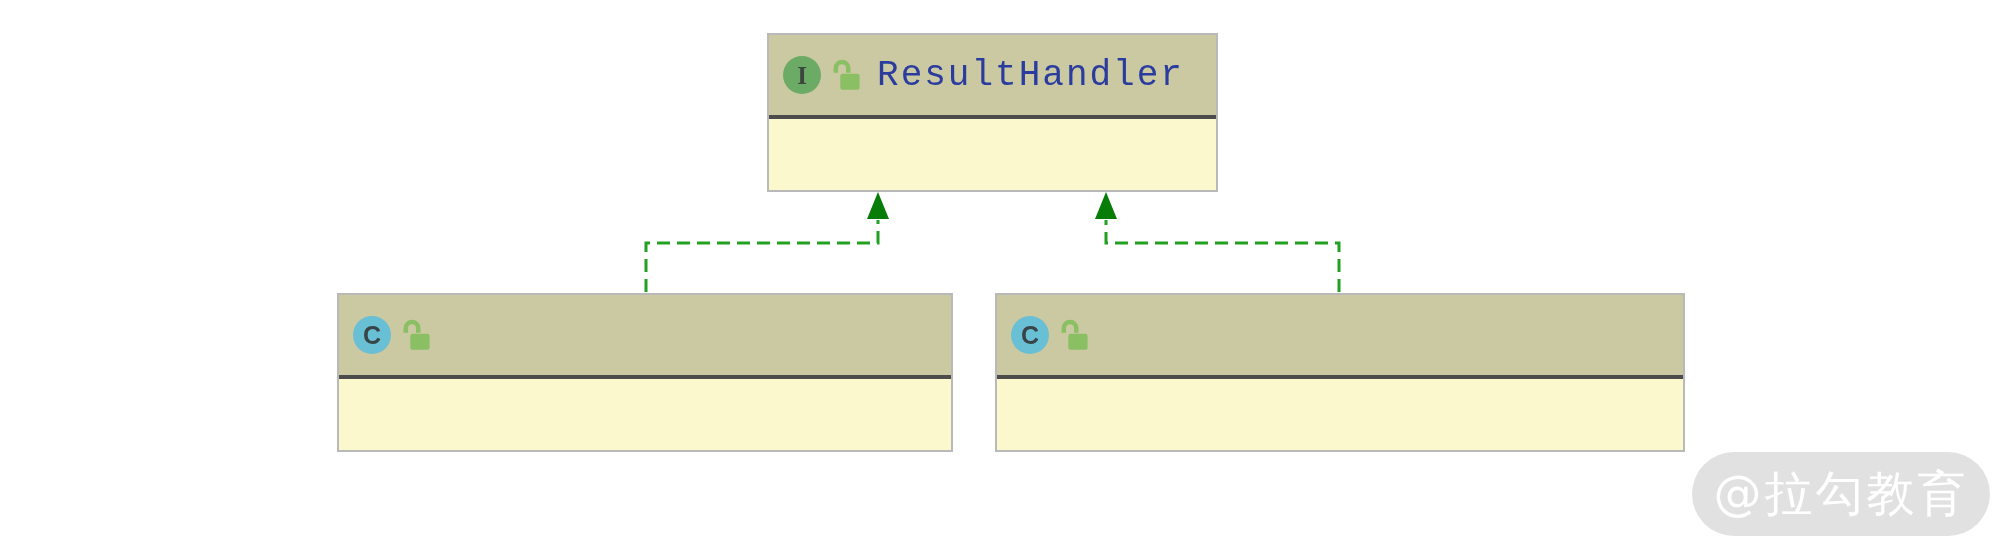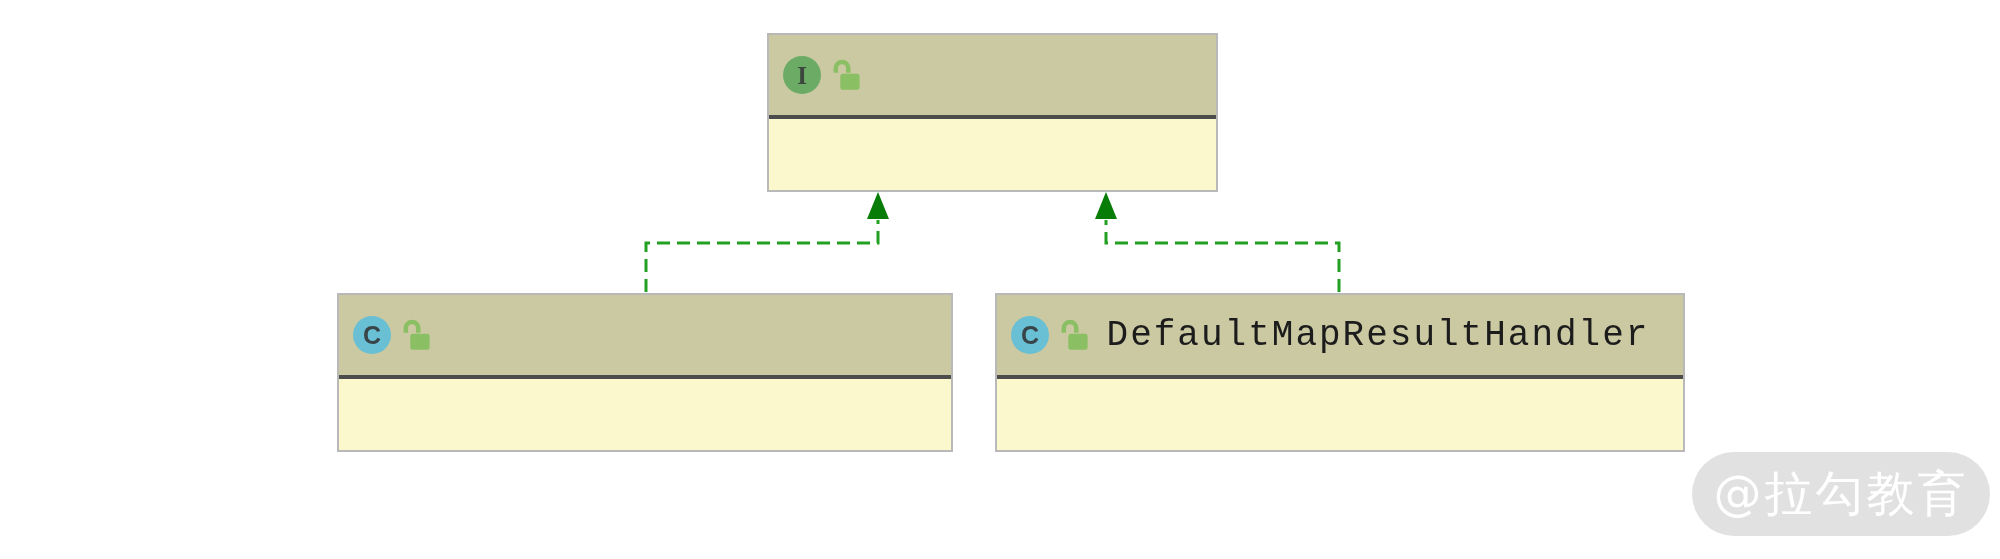--- a/index.html
+++ b/index.html
@@ -74,20 +74,21 @@
     </g>
   </svg>
 
   <div class="uml-node node-top">
     <div class="node-header">
       <div class="type-badge badge-interface">I</div>
       <svg class="lock-icon" width="30" height="34" viewBox="0 0 26 30">
         <path d="M4,13 v-4 a5.5,5.5 0 0 1 11,0 v4" fill="none" stroke="#8abf63" stroke-width="4"></path>
         <rect x="8" y="14" width="17" height="14" rx="2" fill="#8abf63"></rect>
       </svg>
+      <div class="node-title title-blue">ResultHandler</div>
     </div>
     <div class="node-separator"></div>
     <div class="node-body"></div>
   </div>
 
   <div class="uml-node node-left">
     <div class="node-header">
       <div class="type-badge badge-class">C</div>
       <svg class="lock-icon" width="30" height="34" viewBox="0 0 26 30">
         <path d="M4,13 v-4 a5.5,5.5 0 0 1 11,0 v4" fill="none" stroke="#8abf63" stroke-width="4"></path>
@@ -98,21 +99,20 @@
     <div class="node-body"></div>
   </div>
 
   <div class="uml-node node-right">
     <div class="node-header">
       <div class="type-badge badge-class">C</div>
       <svg class="lock-icon" width="30" height="34" viewBox="0 0 26 30">
         <path d="M4,13 v-4 a5.5,5.5 0 0 1 11,0 v4" fill="none" stroke="#8abf63" stroke-width="4"></path>
         <rect x="8" y="14" width="17" height="14" rx="2" fill="#8abf63"></rect>
       </svg>
-      <div class="node-title title-dark">DefaultMapResultHandler</div>
     </div>
     <div class="node-separator"></div>
     <div class="node-body"></div>
   </div>
 
   <div class="watermark">@拉勾教育</div>
 
 </div>
 
 </body></html>

